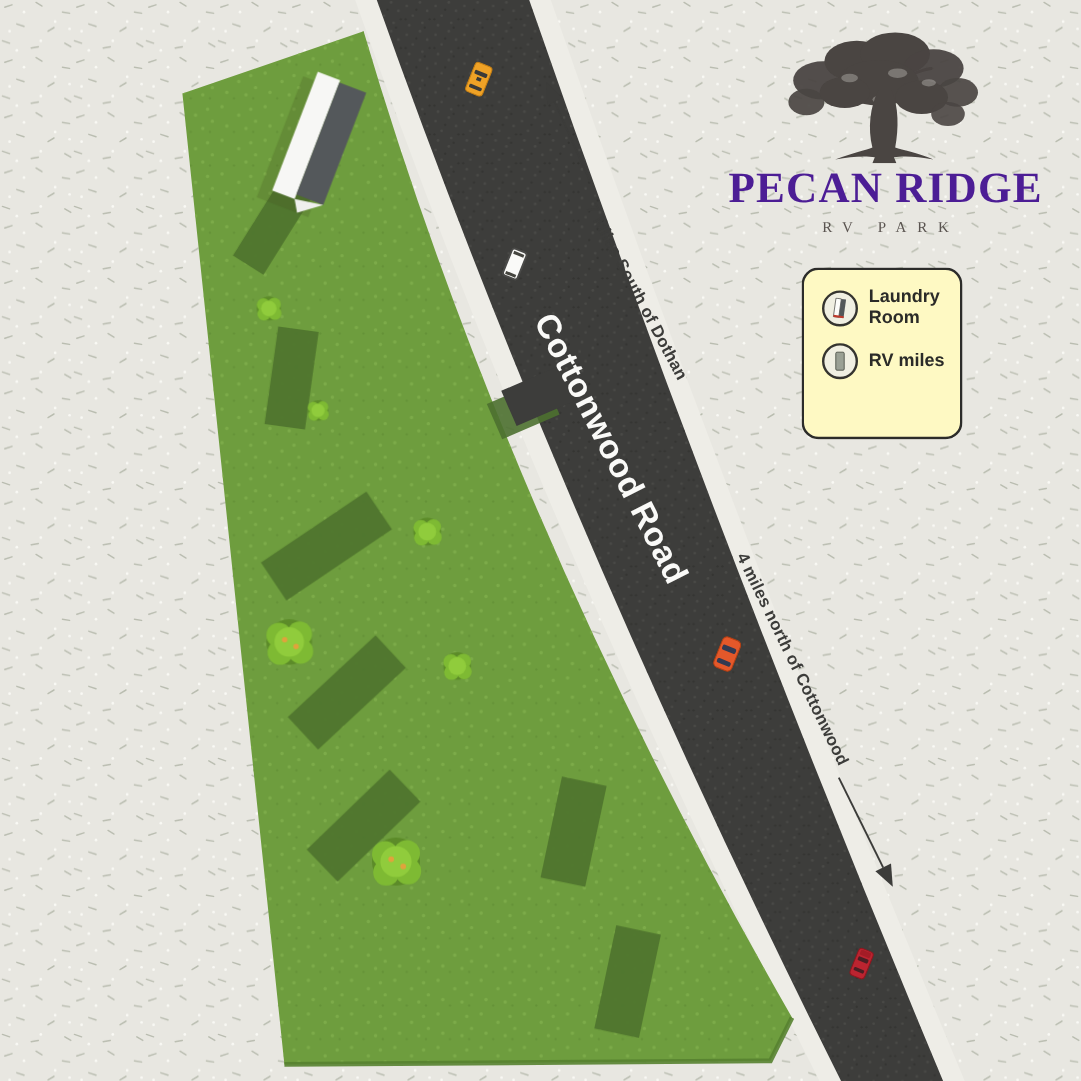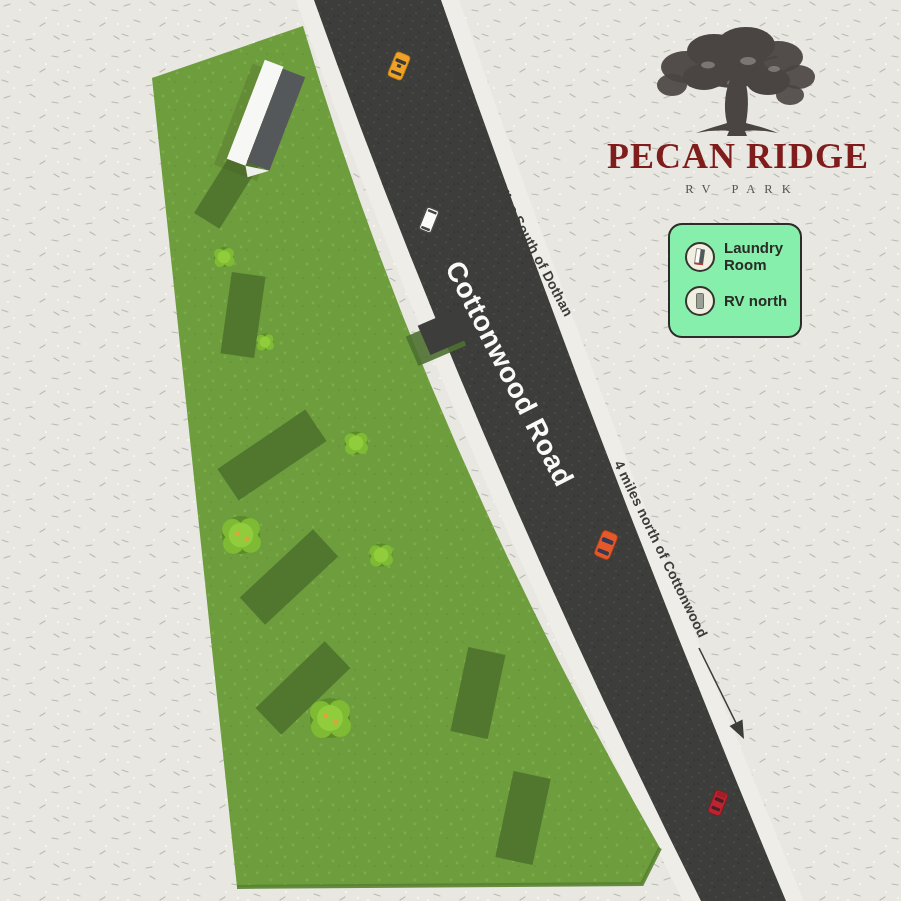--- a/index.html
+++ b/index.html
@@ -17,30 +17,30 @@
   .dir-label{
     font-size:14px;font-weight:700;color:#3c3c3a;letter-spacing:.2px;
   }
   .dir-north{left:531px;top:243px;transform:translate(-50%,-50%) rotate(62deg);}
   .dir-south{left:661px;top:549px;transform:translate(-50%,-50%) rotate(64deg);}
   
   .brand{left:587px;top:22px;width:302px;text-align:center;}
   .brand-tree{display:block;margin:0 auto;}
   .brand-name{
     font-family:"Liberation Serif",serif;font-size:36px;font-weight:700;
-    color:#7f1d1d;letter-spacing:1px;line-height:1;margin-top:2px;
+    color:#4c1d95;letter-spacing:1px;line-height:1;margin-top:2px;
   }
   .brand-tagline{
     font-family:"Liberation Serif",serif;font-size:12.5px;color:#5a5450;
     letter-spacing:9px;padding-left:9px;margin-top:8px;text-align:center;
   }
   
   .legend{
-    left:668px;top:223px;width:134px;height:115px;box-sizing:border-box;
-    background:#86efac;border:2px solid #2c2c2a;border-radius:14px;
+    left:668px;top:223px;width:134px;height:143px;box-sizing:border-box;
+    background:#fef9c3;border:2px solid #2c2c2a;border-radius:14px;
     padding:15px 10px 10px 15px;
   }
   .legend-row{display:flex;align-items:center;margin-bottom:13px;}
   .legend-circle{
     flex:0 0 auto;width:26px;height:26px;border-radius:50%;
     background:#f0efe2;border:2px solid #35342f;
     display:flex;align-items:center;justify-content:center;
   }
   .legend-label{
     margin-left:9px;font-size:15px;font-weight:700;color:#2b2b28;
@@ -278,17 +278,17 @@
         </svg>
       </span>
       <span class="legend-label">Laundry Room</span>
     </div>
     <div class="legend-row">
       <span class="legend-circle">
         <svg width="14" height="18" viewBox="0 0 14 18">
           <rect x="3.5" y="1.5" width="7" height="15" rx="1" fill="#9aa095" stroke="#555a50" stroke-width="0.8"></rect>
         </svg>
       </span>
-      <span class="legend-label">RV north</span>
+      <span class="legend-label">RV miles</span>
     </div>
   </div>
 
 </div>
 
 </body></html>

